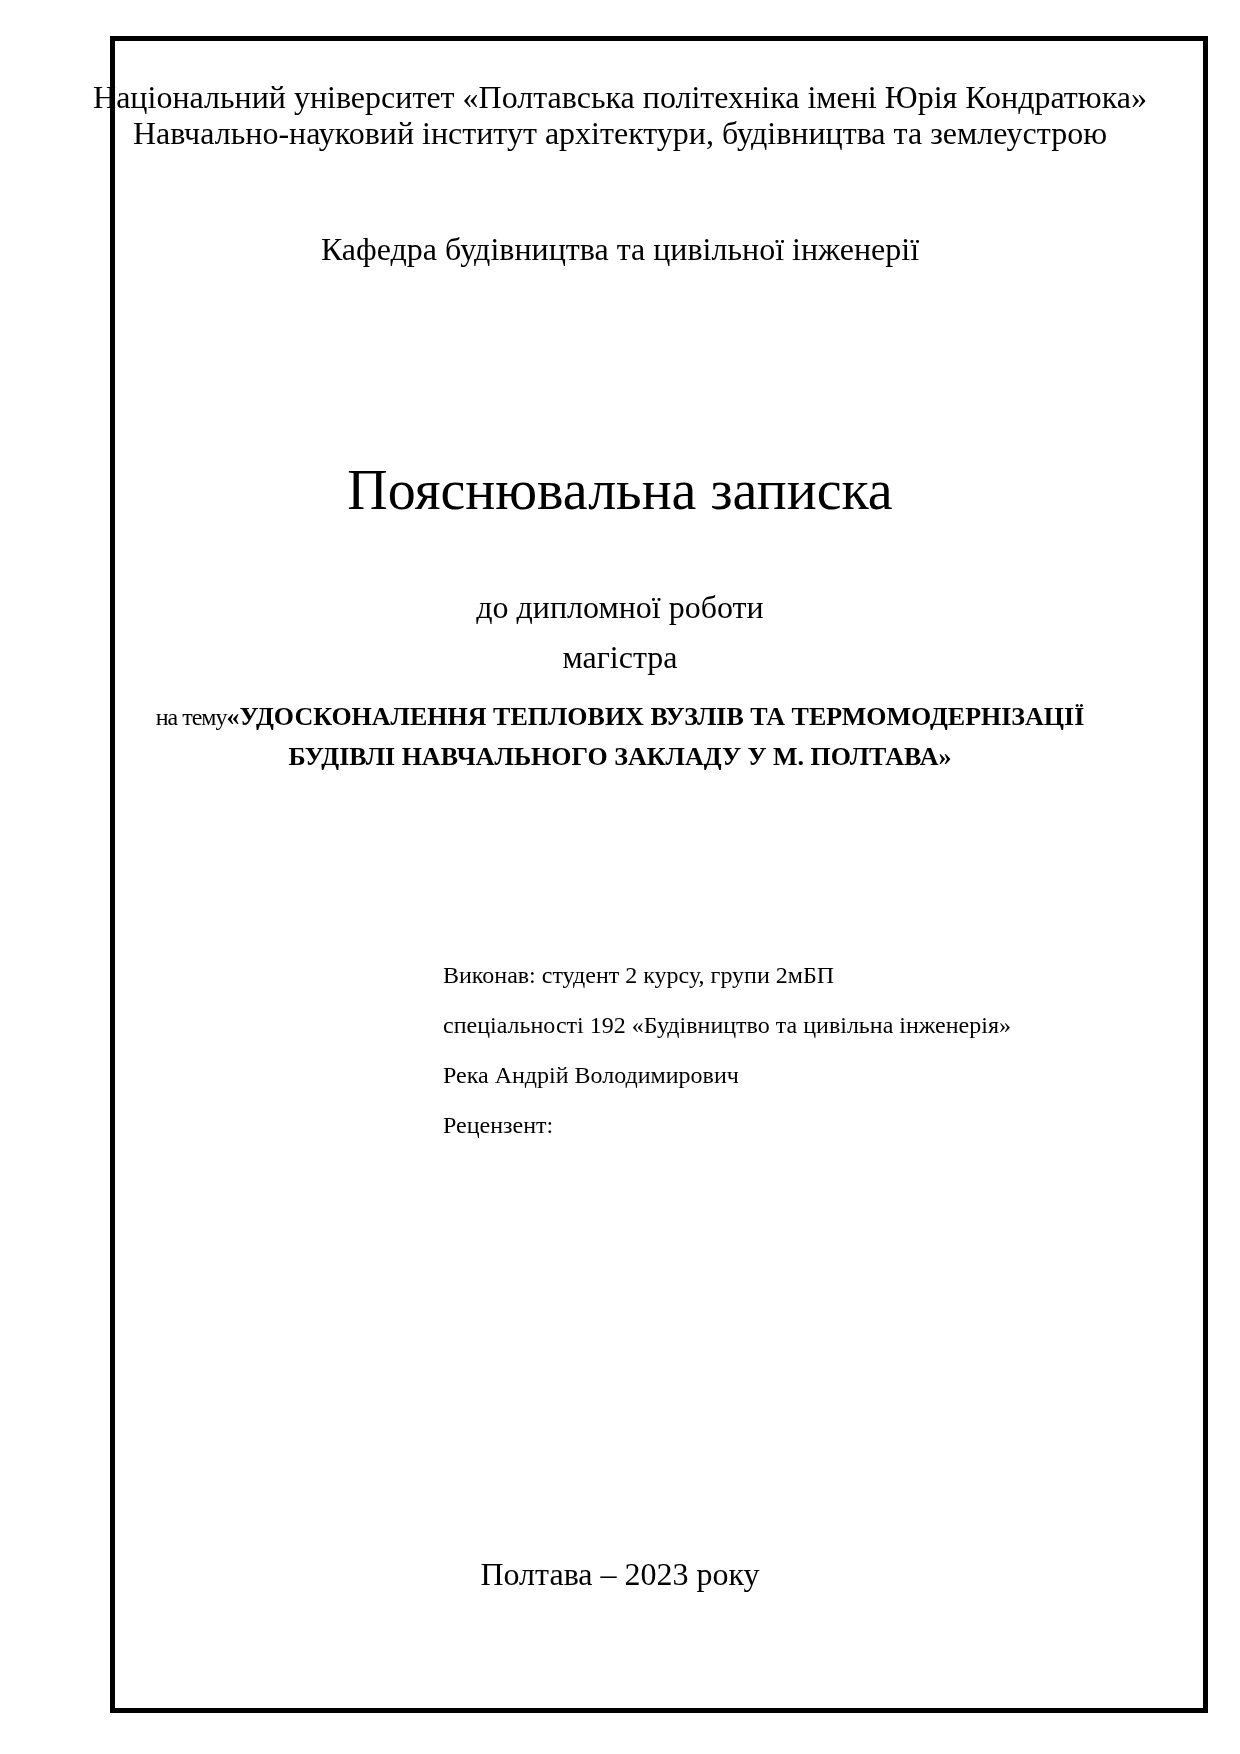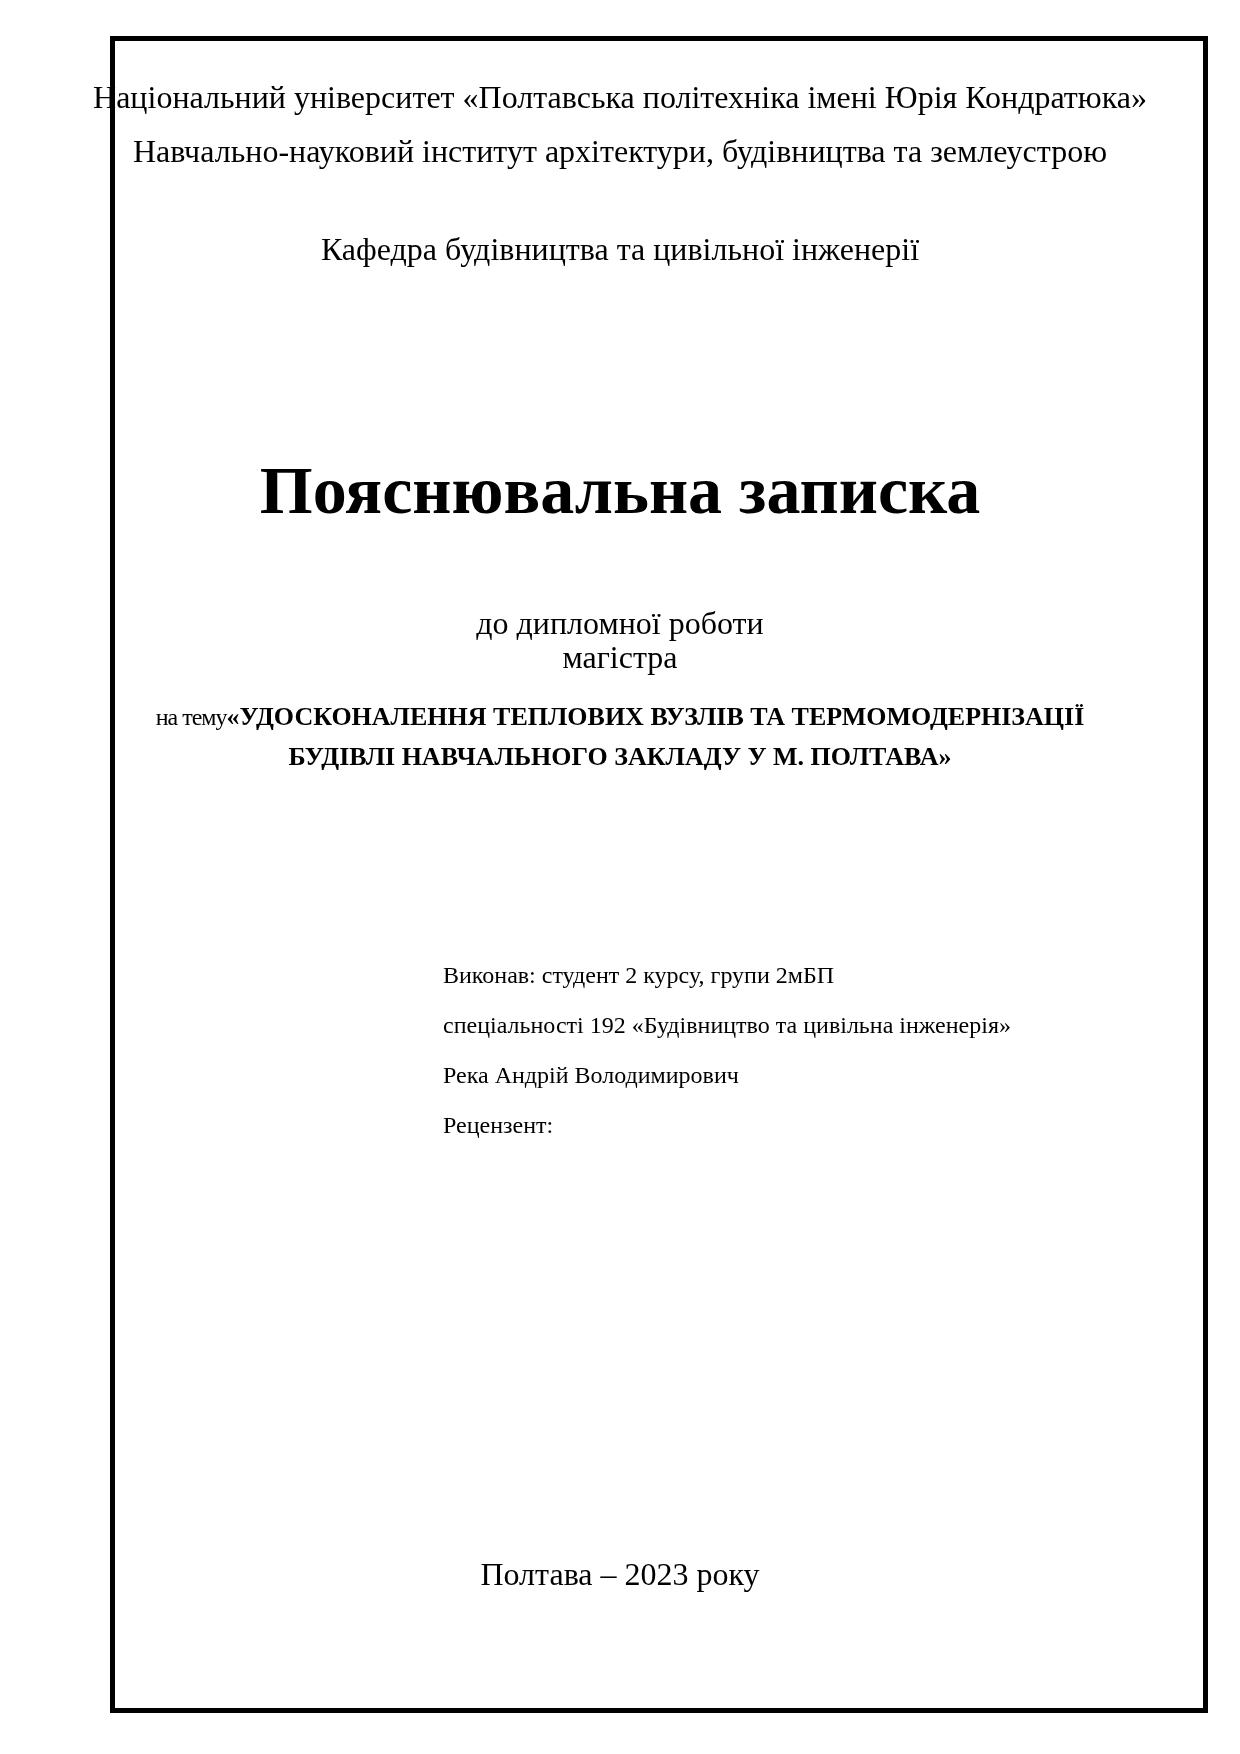--- a/index.html
+++ b/index.html
@@ -27,22 +27,22 @@
     .line {
       position: absolute;
       left: 0;
       right: 0;
       text-align: center;
       white-space: nowrap;
       font-size: 32px;
       line-height: 34px;
     }
     .title {
-      font-weight: bold;
-      font-size: 68px;
+      font-weight: normal;
+      font-size: 56px;
       line-height: 80px;
     }
     .topic {
       font-weight: bold;
       font-size: 26px;
     }
     .topic .lead {
       font-weight: normal;
       font-size: 24px;
       letter-spacing: -1px;
@@ -57,26 +57,26 @@
       line-height: 50px;
       white-space: nowrap;
     }
   </style>
 </head>
 <body>
 
 <div class="page-frame"></div>
 
 <div class="line" style="top:80px;">Національний університет «Полтавська політехніка імені Юрія Кондратюка»</div>
-<div class="line" style="top:134px;">Навчально-науковий інститут архітектури, будівництва та землеустрою</div>
+<div class="line" style="top:116px;">Навчально-науковий інститут архітектури, будівництва та землеустрою</div>
 <div class="line" style="top:232px;">Кафедра будівництва та цивільної інженерії</div>
 
 <div class="line title" style="top:450px;">Пояснювальна записка</div>
 
-<div class="line" style="top:590px;margin-top:16px;">до дипломної роботи</div>
+<div class="line" style="top:590px;">до дипломної роботи</div>
 <div class="line" style="top:640px;">магістра</div>
 
 <div class="line topic" style="top:700px;">
   <span class="lead">на тему</span><span>«УДОСКОНАЛЕННЯ ТЕПЛОВИХ ВУЗЛІВ ТА ТЕРМОМОДЕРНІЗАЦІЇ</span>
 </div>
 <div class="line topic" style="top:740px;">БУДІВЛІ НАВЧАЛЬНОГО ЗАКЛАДУ У М. ПОЛТАВА»</div>
 
 <div class="info-block">
   <div class="info-line">Виконав: студент 2 курсу, групи 2мБП</div>
   <div class="info-line">спеціальності 192 «Будівництво та цивільна інженерія»</div>

